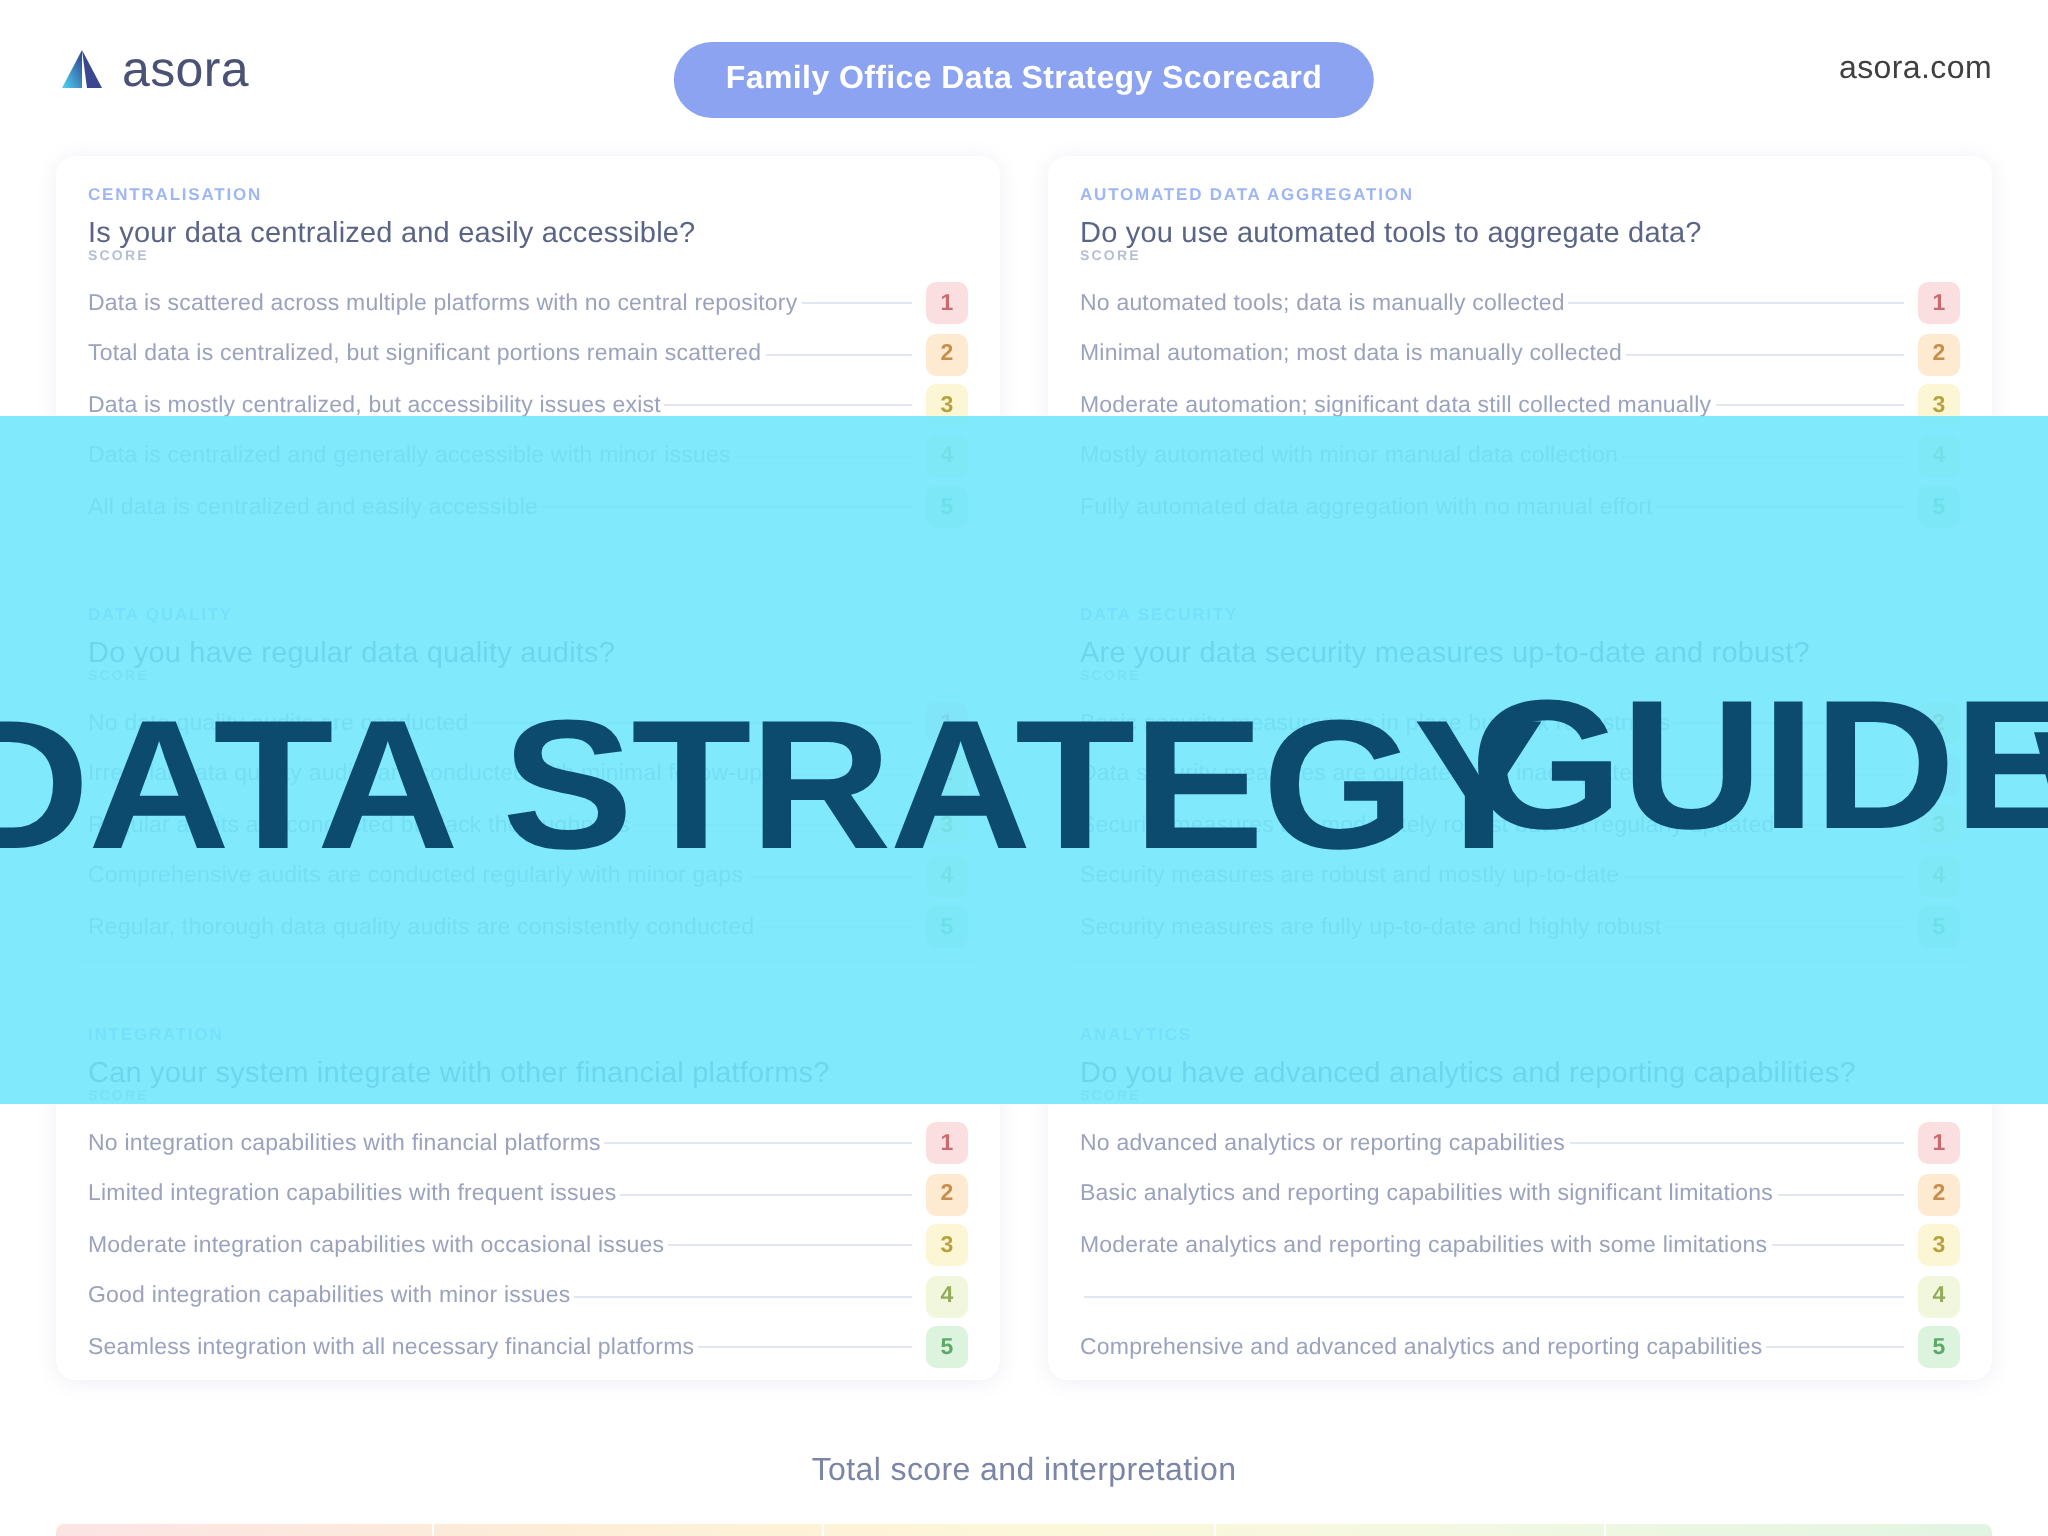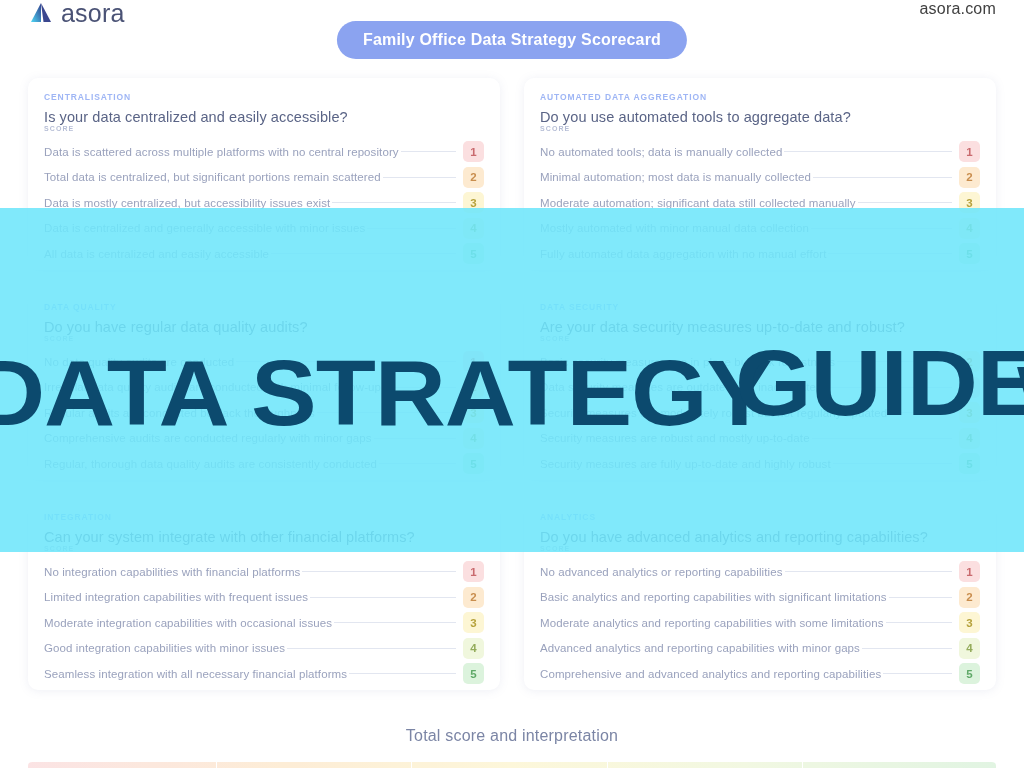--- a/index.html
+++ b/index.html
@@ -7,21 +7,21 @@
     width: 1024px; height: 768px;
     background: #ffffff;
     font-family: "Liberation Sans", sans-serif;
     overflow: hidden;
   }
   .page { position: relative; width: 1024px; height: 768px; background: #ffffff; }
 
   
   .header {
     position: absolute; top: 0; left: 0; width: 1024px; height: 70px;
-    display: flex; align-items: flex-start; justify-content: space-between;
+    display: flex; align-items: center; justify-content: space-between;
     padding: 0 28px;
   }
   .brand { display: flex; align-items: center; gap: 7px; }
   .brand-mark { width: 26px; height: 26px; display: block; }
   .brand-name {
     font-size: 25px; font-weight: 500; color: #4a5275;
     letter-spacing: 0.2px; line-height: 1;
   }
   .title-pill {
     background: #8ba3f0; color: #ffffff;
@@ -342,21 +342,20 @@
             <span class="opt-text">Basic analytics and reporting capabilities with significant limitations</span>
             <span class="opt-lead"></span>
             <span class="badge b2">2</span>
           </div>
           <div class="opt">
             <span class="opt-text">Moderate analytics and reporting capabilities with some limitations</span>
             <span class="opt-lead"></span>
             <span class="badge b3">3</span>
           </div>
           <div class="opt">
-            <span class="opt-text">Advanced analytics and reporting capabilities with minor gaps</span>
             <span class="opt-lead"></span>
             <span class="badge b4">4</span>
           </div>
           <div class="opt">
             <span class="opt-text">Comprehensive and advanced analytics and reporting capabilities</span>
             <span class="opt-lead"></span>
             <span class="badge b5">5</span>
           </div>
         </div>
       </div>

